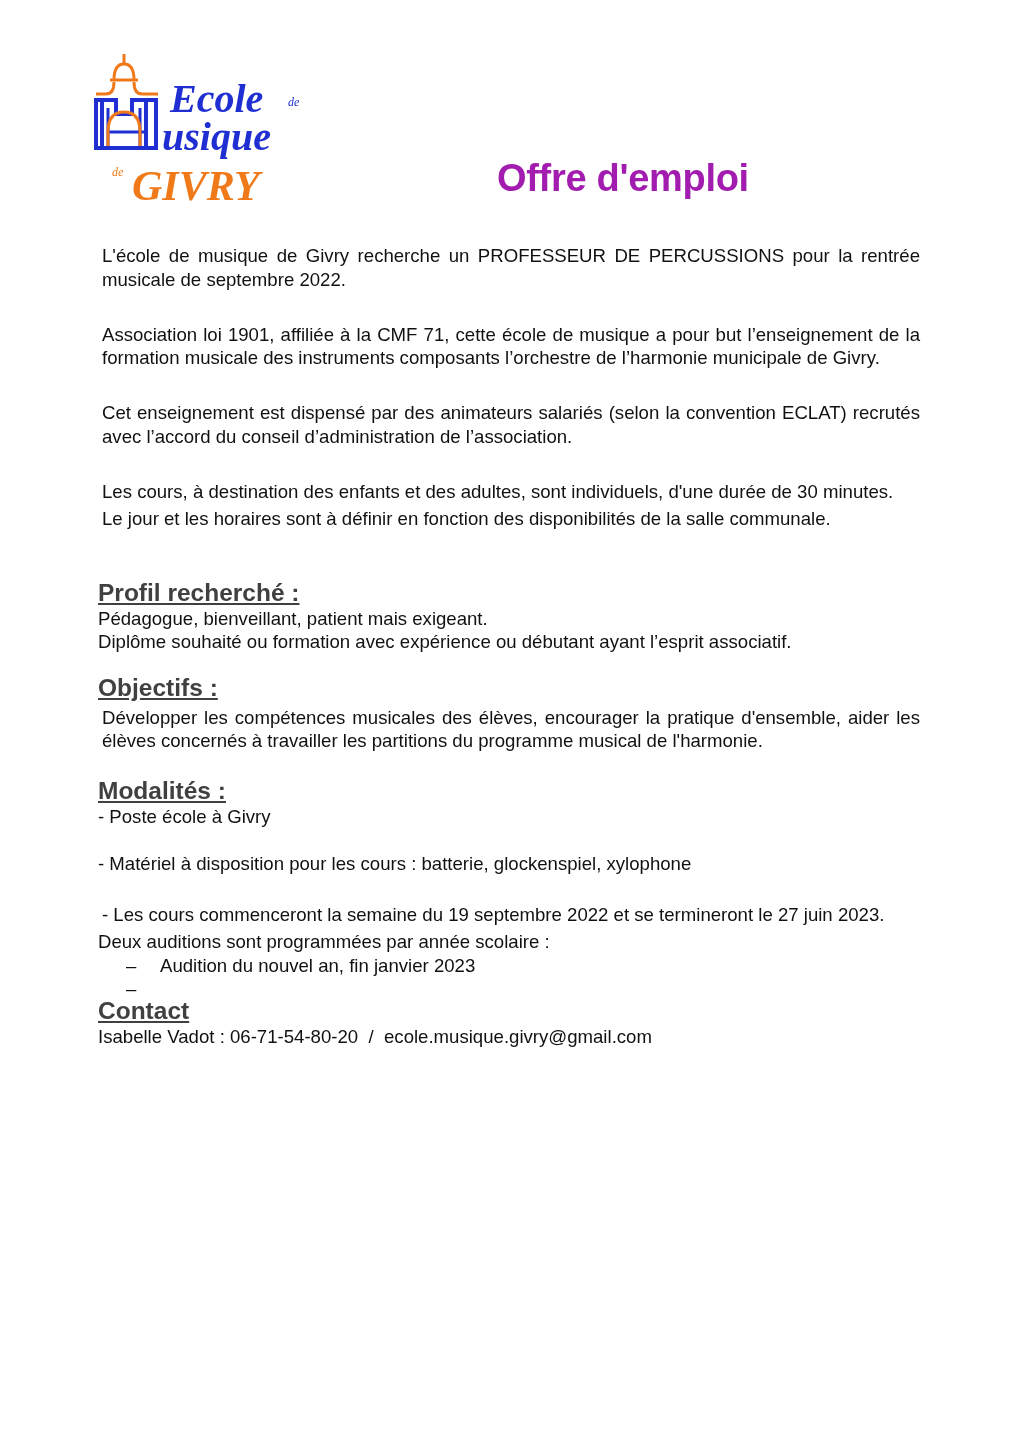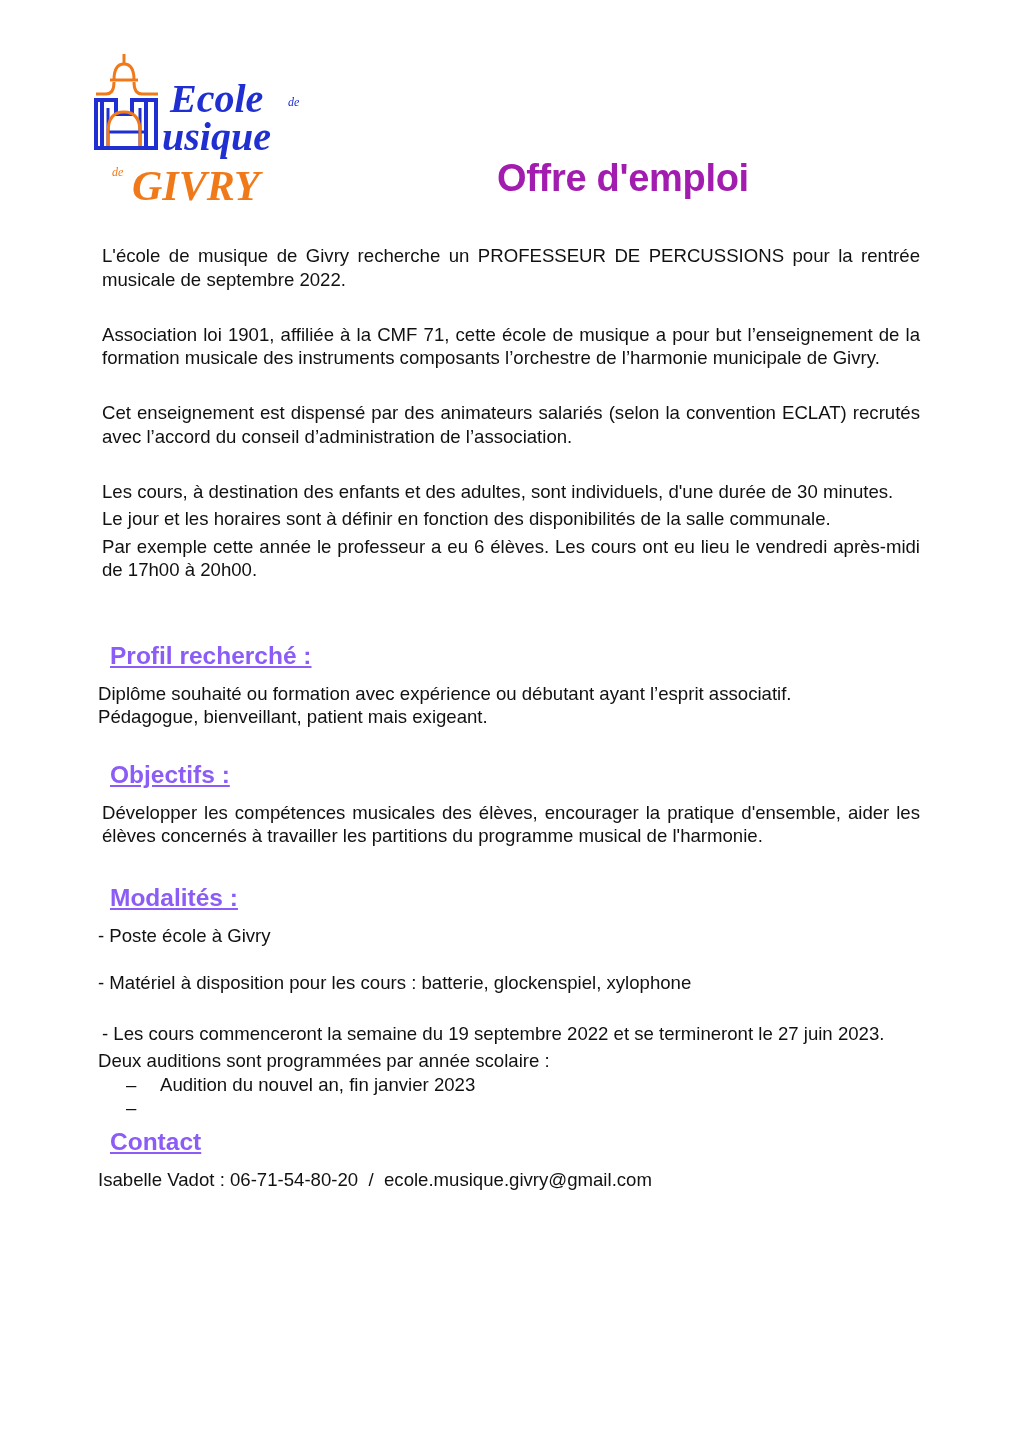--- a/index.html
+++ b/index.html
@@ -6,21 +6,21 @@
   body { width: 1024px; height: 1448px; position: relative; overflow: hidden;
          font-family: "Liberation Sans", sans-serif; color: #111; }
   .logo { position: absolute; left: 92px; top: 46px; width: 226px; height: 160px; text-align: center; }
   .logo svg { width: 226px; height: 160px; }
   .title { position: absolute; left: 487px; top: 146px; font-size: 38px; font-weight: bold;
            margin: 10px; line-height: 44px; color: #a21caf; letter-spacing: -0.3px; }
   .content { position: absolute; left: 98px; top: 240px; width: 826px; font-size: 18.6px; line-height: 23.5px; }
   .para { margin: 4px; text-align: justify; text-align-last: left; }
   .gap { height: 23.5px; }
   .section-heading { font-size: 24.5px; font-weight: bold; text-decoration: underline;
-                     margin: 12px; line-height: 28px; color: #8b5cf6; }
+                     margin: 0; line-height: 28px; color: #404040; }
   .line { margin: 0; }
   .bullets { list-style: none; margin: 0; padding: 0 0 0 28px; }
   .bullets li { position: relative; padding-left: 34px; margin: 0; }
   .bullets li .dash { position: absolute; left: 0; top: 0; }
 </style>
 </head>
 <body>
 
 <div class="logo">
   <svg viewBox="0 0 226 160" xmlns="http://www.w3.org/2000/svg">
@@ -54,26 +54,25 @@
 
 <div class="content">
   <p class="para">L'école de musique de Givry recherche un PROFESSEUR DE PERCUSSIONS pour la rentrée musicale de septembre 2022.</p>
   <div class="gap"></div>
   <p class="para">Association loi 1901, affiliée à la CMF 71, cette école de musique a pour but l’enseignement de la formation musicale des instruments composants l’orchestre de l’harmonie municipale de Givry.</p>
   <div class="gap"></div>
   <p class="para">Cet enseignement est dispensé par des animateurs salariés (selon la convention ECLAT) recrutés avec l’accord du conseil d’administration de l’association.</p>
   <div class="gap"></div>
   <p class="para">Les cours, à destination des enfants et des adultes, sont individuels, d'une durée de 30 minutes.</p>
   <p class="para">Le jour et les horaires sont à définir en fonction des disponibilités de la salle communale.</p>
-  <p class="para">Par exemple cette année le professeur a eu 6 élèves. Les cours ont eu lieu le vendredi après-midi de 17h00 à 20h00.</p>
 
   <div style="height:44px"></div>
   <h2 class="section-heading">Profil recherché :</h2>
+  <p class="line">Pédagogue, bienveillant, patient mais exigeant.</p>
   <p class="line">Diplôme souhaité ou formation avec expérience ou débutant ayant l’esprit associatif.</p>
-  <p class="line">Pédagogue, bienveillant, patient mais exigeant.</p>
 
   <div style="height:20px"></div>
   <h2 class="section-heading">Objectifs :</h2>
   <p class="para">Développer les compétences musicales des élèves, encourager la pratique d'ensemble, aider les élèves concernés à travailler les partitions du programme musical de l'harmonie.</p>
 
   <div style="height:20px"></div>
   <h2 class="section-heading">Modalités :</h2>
   <p class="line">- Poste école à Givry</p>
   <div class="gap"></div>
   <p class="line">- Matériel à disposition pour les cours : batterie, glockenspiel, xylophone</p>

